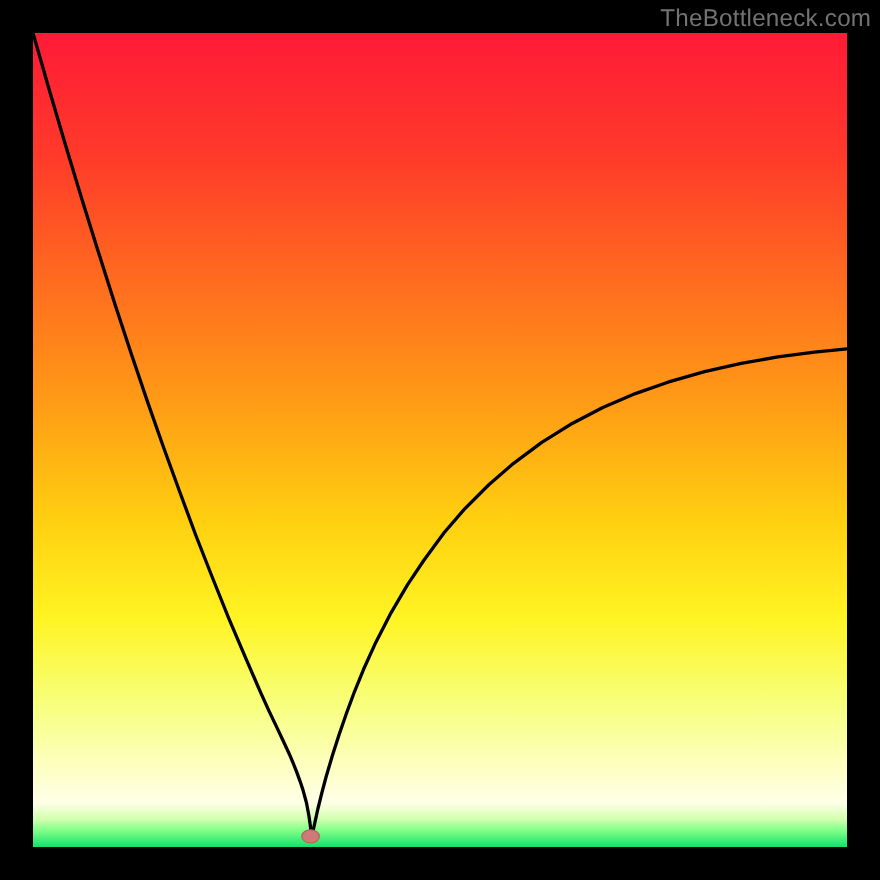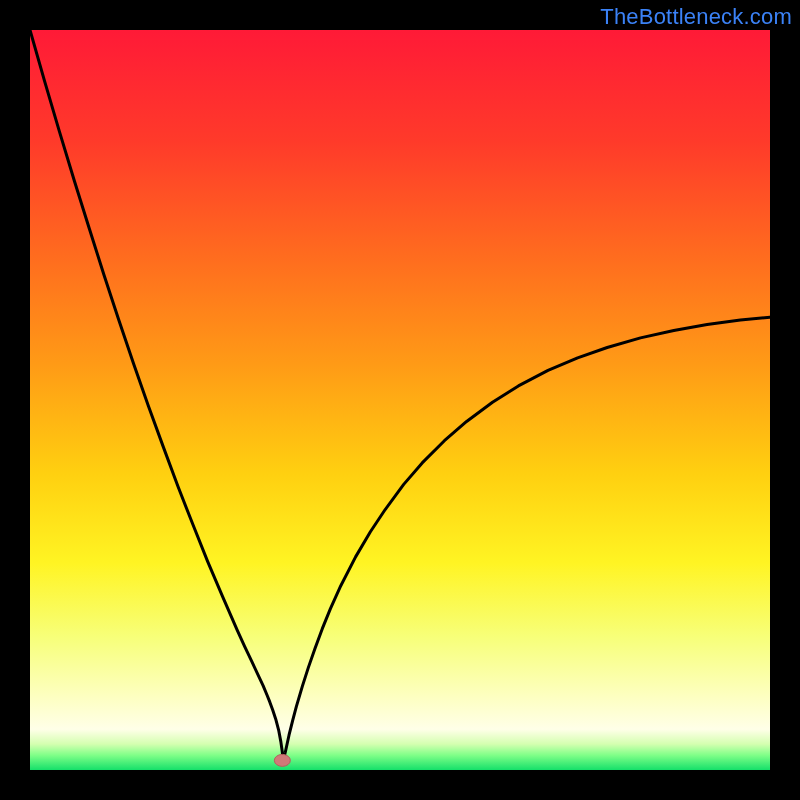--- a/index.html
+++ b/index.html
@@ -23,21 +23,21 @@
     position: absolute;
     left: 0;
     top: 0;
     width: 740px;
     height: 740px;
   }
   .watermark {
     position: absolute;
     top: 4px;
     right: 8px;
-    color: #3b82f6;
+    color: #737373;
     font-size: 22px;
     font-weight: 400;
     letter-spacing: 0.2px;
   }
   svg { display: block; }
 </style>
 </head>
 <body>
 
 <div class="frame">

